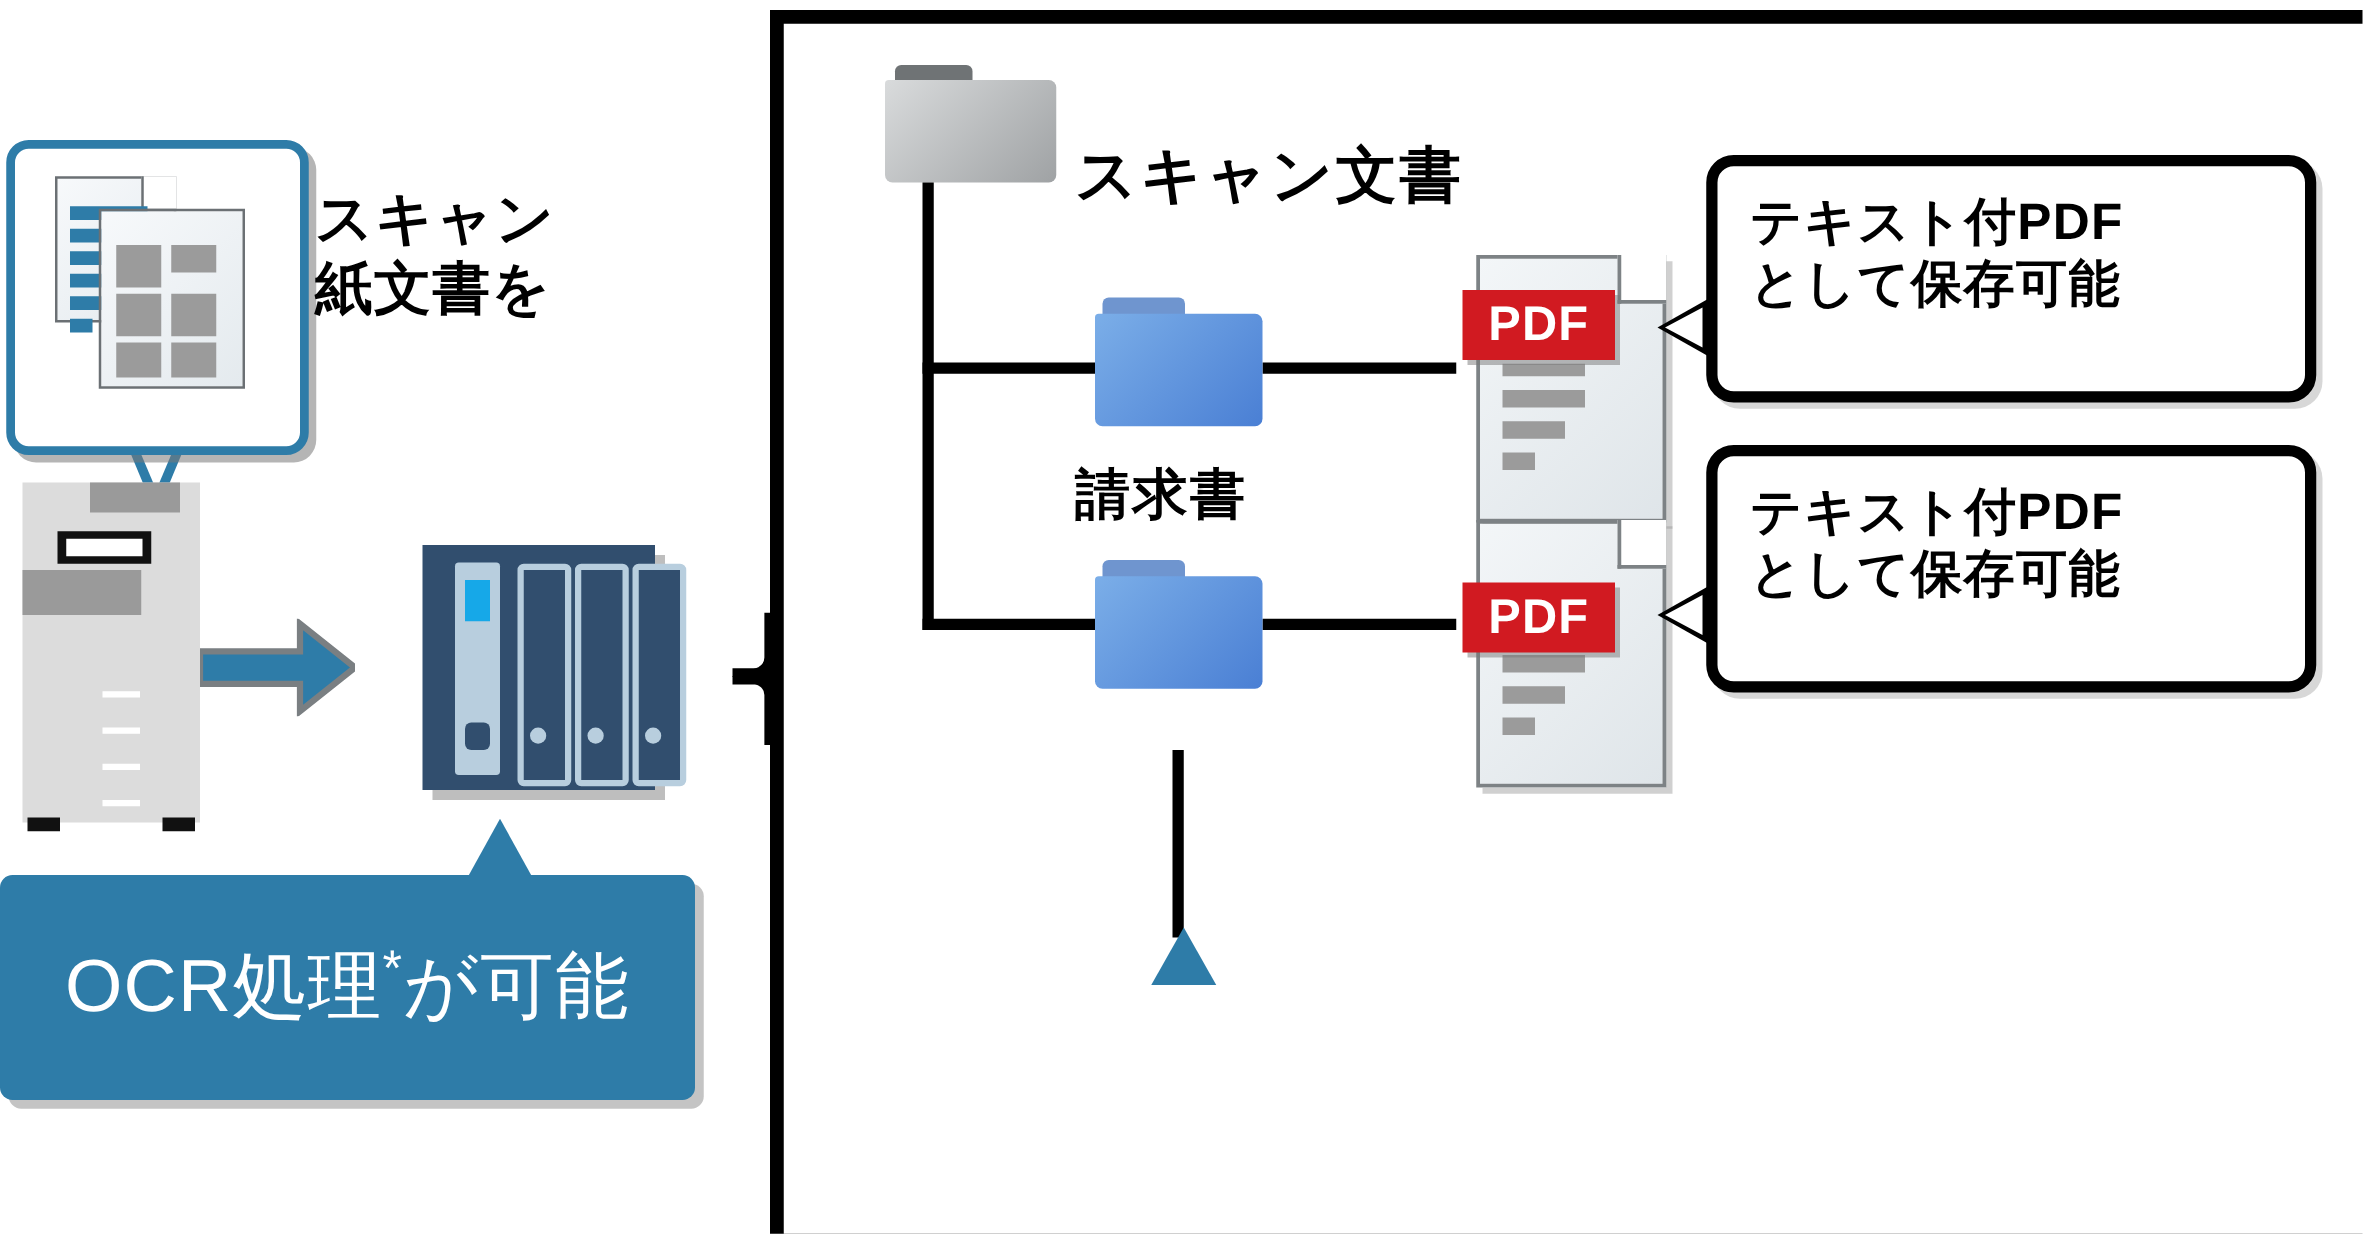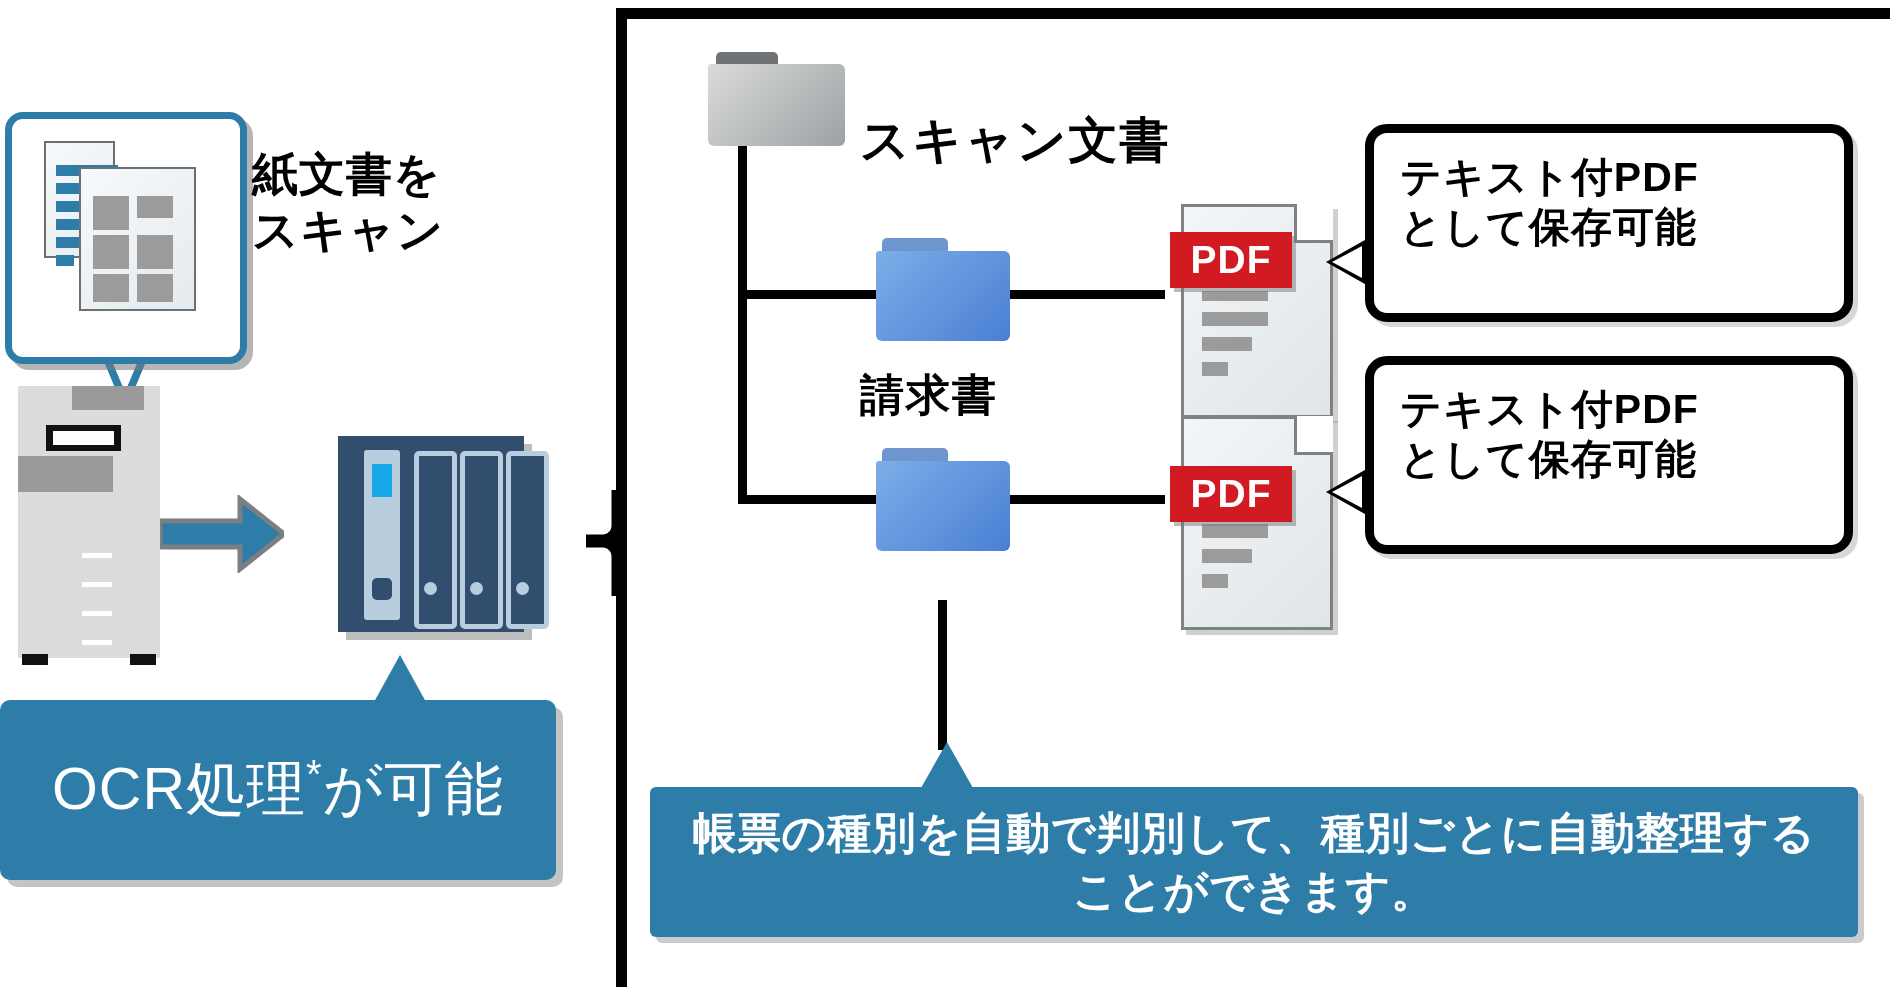--- a/index.html
+++ b/index.html
@@ -143,22 +143,22 @@
       <div class="gcell" style="left:12px;top:27px;width:36px;height:34px;"></div>
       <div class="gcell" style="left:56px;top:27px;width:36px;height:22px;"></div>
       <div class="gcell" style="left:12px;top:66px;width:36px;height:34px;"></div>
       <div class="gcell" style="left:56px;top:66px;width:36px;height:34px;"></div>
       <div class="gcell" style="left:12px;top:105px;width:36px;height:28px;"></div>
       <div class="gcell" style="left:56px;top:105px;width:36px;height:28px;"></div>
     </div>
   </div>
 
   <div class="abs scanlabel">
+    <div>スキャン</div>
     <div>紙文書を</div>
-    <div>スキャン</div>
   </div>
 
   <div class="abs mfp-body"></div>
   <div class="abs mfp-topbar"></div>
   <div class="abs mfp-panel"></div>
   <div class="abs mfp-screen"></div>
   <div class="abs mfp-slab"></div>
   <div class="tray" style="top:553px;"></div>
   <div class="tray" style="top:582px;"></div>
   <div class="tray" style="top:611px;"></div>
@@ -248,20 +248,14 @@
 
   <div class="abs co-tail" style="left:1326px;top:466px;"></div>
   <div class="abs co-tail-in" style="left:1332px;top:476px;"></div>
   <div class="abs callout" style="left:1365px;top:356px;width:470px;height:180px;"></div>
   <div class="abs callout-text" style="left:1400px;top:384px;width:420px;">
     <div>テキスト付PDF</div>
     <div>として保存可能</div>
   </div>
 
   <div class="abs bb-tail"></div>
-  <div class="abs bottombar">
-    <div class="bottombar-text">
-      <span>帳票の種別を自動で判別して、種別ごとに自動整理する</span><br>
-      <span>ことができます。</span>
-    </div>
-  </div>
 
 </div>
 
 </body></html>

